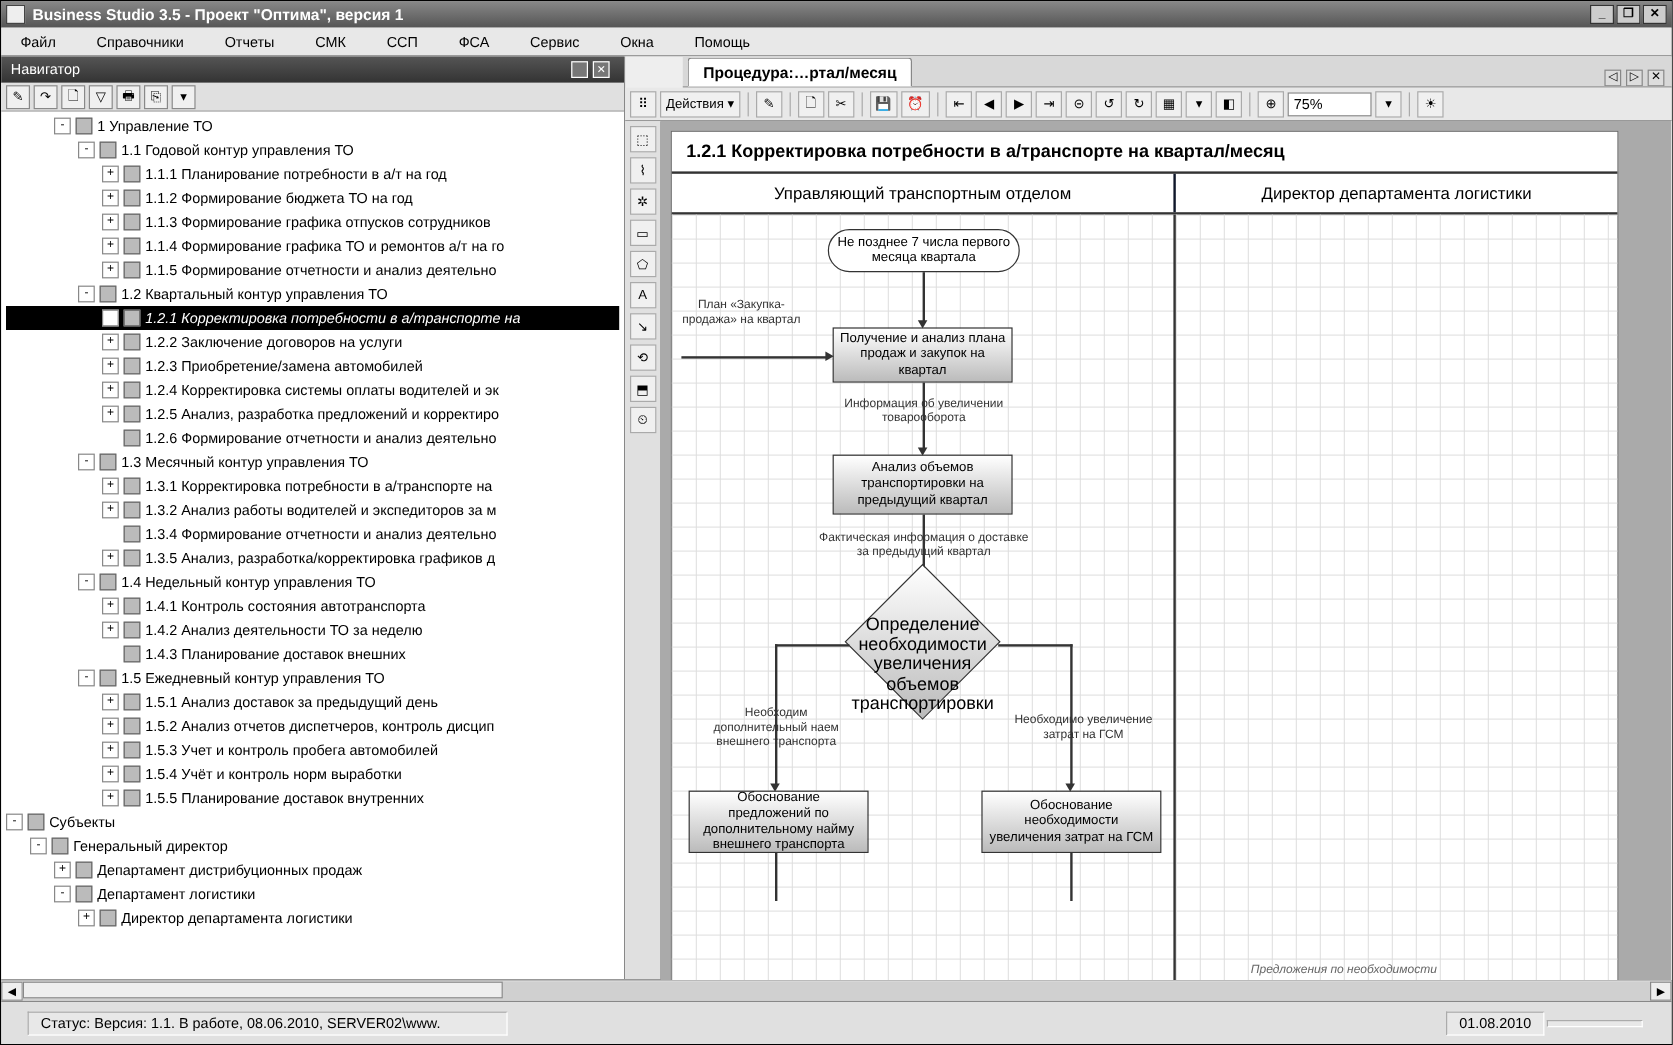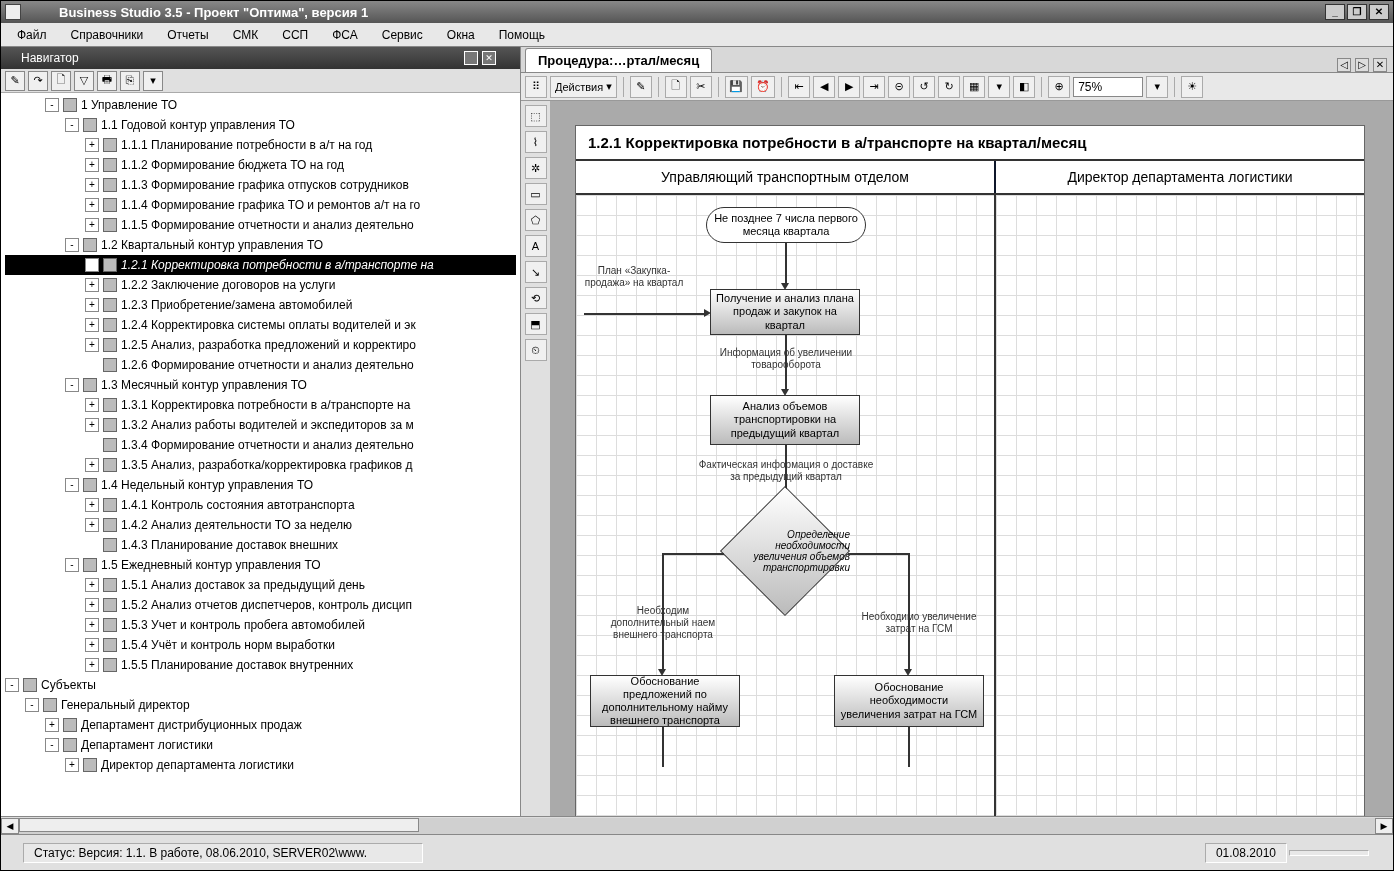--- a/index.html
+++ b/index.html
@@ -1,69 +1,69 @@
 <!DOCTYPE html>
 <html><head>
 <meta charset="utf-8">
 <style>
 * { box-sizing: border-box; margin: 0; padding: 0; }
 body { font-family: Tahoma, Arial, sans-serif; font-size: 12px; background: #c0c0c0; width: 1394px; height: 871px; overflow: hidden; color: #000; }
 .window { width: 100%; height: 100%; display: flex; flex-direction: column; border: 1px solid #000; }
-.titlebar { background: linear-gradient(to bottom, #888, #555); color: #fff; height: 22px; display: flex; align-items: center; padding: 0 4px; font-weight: bold; font-size: 13px; gap: 32px; }
+.titlebar { background: linear-gradient(to bottom, #888, #555); color: #fff; height: 22px; display: flex; align-items: center; padding: 0 4px; font-weight: bold; font-size: 13px; }
 .titlebar .icon { width: 16px; height: 16px; background: #eee; margin-right: 6px; border: 1px solid #444; }
 .titlebar .title { flex: 1; }
 .titlebar .winbtns { display: flex; gap: 2px; }
 .titlebar .winbtn { width: 20px; height: 16px; background: #ccc; border: 1px solid #333; font-size: 10px; line-height: 14px; text-align: center; cursor: pointer; color:#000; }
-.menubar { background: #e8e8e8; border-bottom: 1px solid #888; height: 24px; display: flex; align-items: center; padding: 0 6px; gap: 4px; }
+.menubar { background: #e8e8e8; border-bottom: 1px solid #888; height: 24px; display: flex; align-items: center; padding: 0 6px; gap: 14px; }
 .menubar .menuitem { padding: 3px 10px; cursor: pointer; }
 .main { flex: 1; display: flex; min-height: 0; }
 .nav { width: 520px; display: flex; flex-direction: column; background: #fff; border-right: 1px solid #888; }
-.nav-header { background: linear-gradient(to bottom,#555,#333); color: #fff; height: 22px; display: flex; align-items: center; padding: 0 20px; font-size: 12px; }
+.nav-header { background: linear-gradient(to bottom,#555,#333); color: #fff; height: 22px; display: flex; align-items: center; padding: 0 8px; font-size: 12px; }
 .nav-header .nhtitle { flex: 1; }
 .nav-header .pin { width:14px; height:14px; background:#777; border:1px solid #fff; margin-right:4px; cursor:pointer; }
 .nav-toolbar { background: #e0e0e0; border-bottom: 1px solid #aaa; height: 24px; display: flex; align-items: center; padding: 0 4px; gap: 3px; }
 .nav-toolbar .tbtn { width: 20px; height: 20px; background: #f0f0f0; border: 1px solid #888; cursor: pointer; display:flex; align-items:center; justify-content:center; font-size:11px; }
 .tree { flex: 1; overflow: auto; padding: 2px 4px 8px 4px; }
 .tree ul { list-style: none; margin:0; padding:0; }
 .tree li { margin:0; padding:0; }
 .tree .row { display: flex; align-items: center; height: 20px; white-space: nowrap; cursor: pointer; }
 .tree .row.selected { background: #000; color: #fff; font-style: italic; }
 .tree .exp { width: 14px; height: 14px; border: 1px solid #888; background: #fff; font-size: 10px; line-height: 11px; text-align: center; margin-right: 4px; cursor:pointer; flex:0 0 auto; }
 .tree .noexp { width: 14px; height: 14px; margin-right: 4px; flex:0 0 auto; }
 .tree .ticon { width: 14px; height: 14px; background: #bbb; border: 1px solid #666; margin-right: 4px; flex:0 0 auto; }
 .tree .indent { display:inline-block; flex:0 0 auto; }
 
 .content { flex: 1; display: flex; flex-direction: column; background: #eee; min-width: 0; }
-.tabbar { height: 26px; display: flex; align-items: flex-end; background: #d8d8d8; padding: 0 4px; border-bottom: 1px solid #888; }
+.tabbar { height: 26px; display: flex; align-items: flex-end; background: #d8d8d8; padding: 0 4px; border-bottom: 1px solid #888; margin-left: 48px; }
 .tabbar .tab { background: #fff; border: 1px solid #888; border-bottom: none; padding: 4px 12px; font-weight: bold; font-size: 13px; cursor:pointer; border-radius: 3px 3px 0 0; }
 .tabbar .tabspacer { flex: 1; }
 .tabbar .tabctrl { width:14px; height:14px; margin:0 2px; background:#ddd; border:1px solid #888; font-size:10px; text-align:center; line-height:12px; cursor:pointer; }
 .content-toolbar { height: 28px; background: #e8e8e8; border-bottom: 1px solid #999; display: flex; align-items: center; padding: 0 4px; gap: 3px; }
 .content-toolbar .ctbtn { min-width: 22px; height: 22px; background: #f0f0f0; border: 1px solid #aaa; cursor: pointer; display:flex; align-items:center; justify-content:center; font-size:11px; padding:0 4px; }
 .content-toolbar .sep { width: 1px; height: 20px; background: #aaa; margin: 0 3px; }
 .content-toolbar .zoom { width: 70px; height: 20px; border: 1px solid #888; background:#fff; padding: 0 4px; font-size: 12px; }
 .content-body { flex:1; display:flex; min-height:0; }
 .vtoolbar { width: 30px; background: #e0e0e0; border-right: 1px solid #aaa; display:flex; flex-direction:column; align-items:center; padding:4px 0; gap:4px; }
 .vtoolbar .vbtn { width:22px; height:22px; background:#f0f0f0; border:1px solid #aaa; cursor:pointer; display:flex; align-items:center; justify-content:center; font-size:11px; }
 .diagram-scroll { flex:1; overflow:auto; background:#aaa; position:relative; }
-.diagram { margin:24px; background:#fff; border:1px solid #666; width: 790px; }
+.diagram { margin:8px; background:#fff; border:1px solid #666; width: 790px; }
 .diag-title { border-bottom:2px solid #333; padding:8px 12px; font-size:15px; font-weight:bold; }
 .lane-header { display:flex; border-bottom:2px solid #333; }
 .lane-header .lh { flex:1; text-align:center; padding:8px 4px; font-size:14px; border-right:2px solid #0f172a; }
 .lane-header .lh:last-child { border-right:none; }
 .lanes { display:flex; height: 640px; background-image: linear-gradient(#ddd 1px, transparent 1px), linear-gradient(90deg, #ddd 1px, transparent 1px); background-size: 20px 20px; position:relative; }
 .lane { border-right:2px solid #333; position:relative; }
 .lane:first-child { width: 420px; }
 .lane:last-child { flex:1; border-right:none; }
 .node { position:absolute; background: linear-gradient(to bottom,#fff,#bbb); border:1px solid #333; text-align:center; font-size:11px; padding:6px 4px; display:flex; align-items:center; justify-content:center; line-height:1.2; }
 .node.start { border-radius: 40px; background:#fff; }
 .node.box { }
 .diamond { position:absolute; width:130px; height:80px; }
 .diamond .d-shape { width:92px; height:92px; transform:rotate(45deg); background:linear-gradient(135deg,#fff,#bbb); border:1px solid #333; position:absolute; left:19px; top:-6px; }
-.diamond .d-text { position:absolute; width:130px; text-align:right; font-size:10px; top:18px; line-height:1.1;font-style:italic; }
+.diamond .d-text { position:absolute; width:130px; text-align:center; font-size:15px; top:18px; line-height:1.1; }
 .dlabel { position:absolute; font-size:10px; text-align:center; color:#333; line-height:1.2; }
 .arrow { position:absolute; background:#333; }
 .arrow.v { width:2px; }
 .arrow.h { height:2px; }
 .arrowhead { position:absolute; width:0; height:0; }
 .arrowhead.down { border-left:4px solid transparent; border-right:4px solid transparent; border-top:7px solid #333; }
 .arrowhead.right { border-top:4px solid transparent; border-bottom:4px solid transparent; border-left:7px solid #333; }
 
 .statusbar { height: 36px; background: #e0e0e0; border-top: 1px solid #888; display: flex; align-items: center; padding: 0 22px; font-size: 12px; }
 .statusbar .stcell { padding: 2px 10px; border: 1px inset #fff; margin-right: 2px; background:#e8e8e8; }

